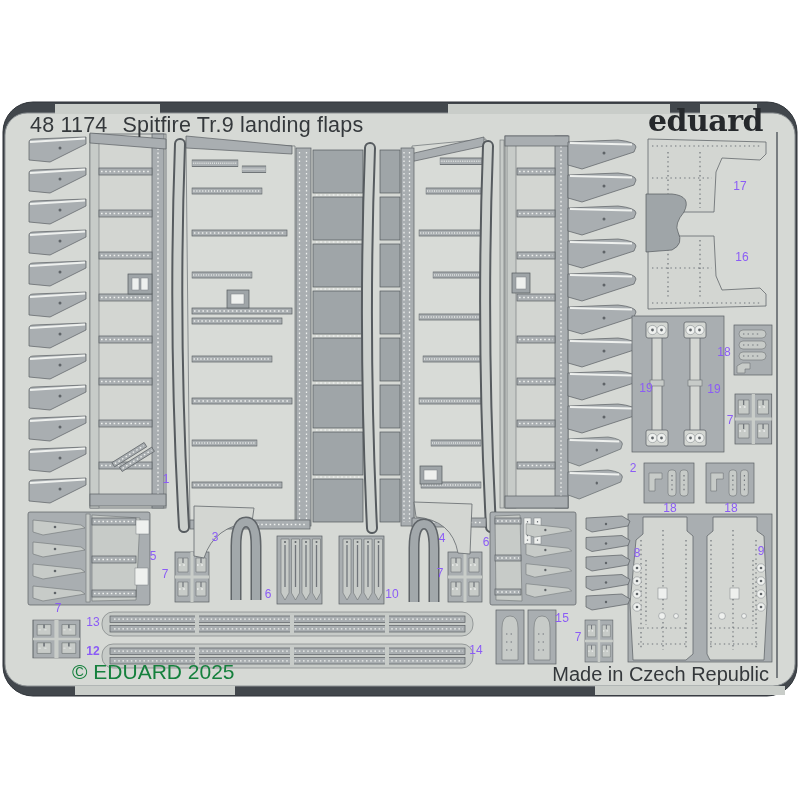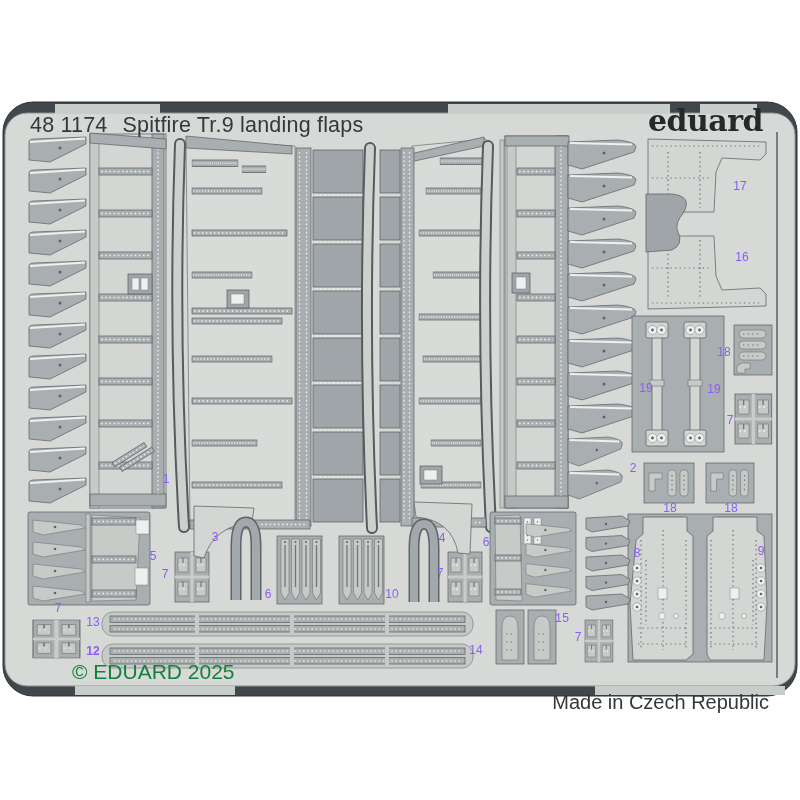--- a/index.html
+++ b/index.html
@@ -5,21 +5,21 @@
   html,body{margin:0;padding:0;background:#ffffff;}
   .page{position:relative;width:800px;height:800px;background:#ffffff;overflow:hidden;
         font-family:"Liberation Sans",sans-serif;}
   .art{position:absolute;left:0;top:0;}
   .text-layer{position:absolute;left:0;top:0;width:800px;height:800px;pointer-events:none;}
   .hdr{position:absolute;left:30px;top:113px;font-size:21.5px;color:#34383b;letter-spacing:.2px;white-space:nowrap;}
   .hdr .cat{margin-right:15px;}
   .brand{position:absolute;right:37px;top:103px;font-family:"DejaVu Serif",serif;font-weight:700;
          font-size:30px;color:#26292c;letter-spacing:-.5px;}
   .foot-l{position:absolute;left:32px;top:660px;font-size:21px;color:#15803d;margin-left:40px;}
-  .foot-r{position:absolute;right:31px;top:663px;font-size:20px;color:#34383b;margin-top:28px;}
+  .foot-r{position:absolute;right:31px;top:663px;font-size:20px;color:#34383b;}
   .lbl{position:absolute;transform:translate(-50%,-50%);font-size:12px;color:#8b5cf6;white-space:nowrap;}
   
   .p  {fill:#a9aeb1;stroke:#5a5f63;stroke-width:.7;}
   .p2 {fill:#9fa5a8;stroke:#54595d;stroke-width:.7;}
   .l  {fill:#d3d6d2;stroke:#63686c;stroke-width:.8;}
   .lt {fill:#d8dbd7;stroke:#777c7f;stroke-width:.8;}
   .l2 {fill:#c7cbc8;stroke:#6e7376;stroke-width:.6;}
   .w  {fill:#eef0ee;stroke:#7b8084;stroke-width:.5;}
   .rv {fill:none;stroke:#eef0ee;stroke-width:1.3;stroke-dasharray:1.6 2.6;}
   .rvd{fill:none;stroke:#70757a;stroke-width:1.2;stroke-dasharray:1.4 3.2;}

